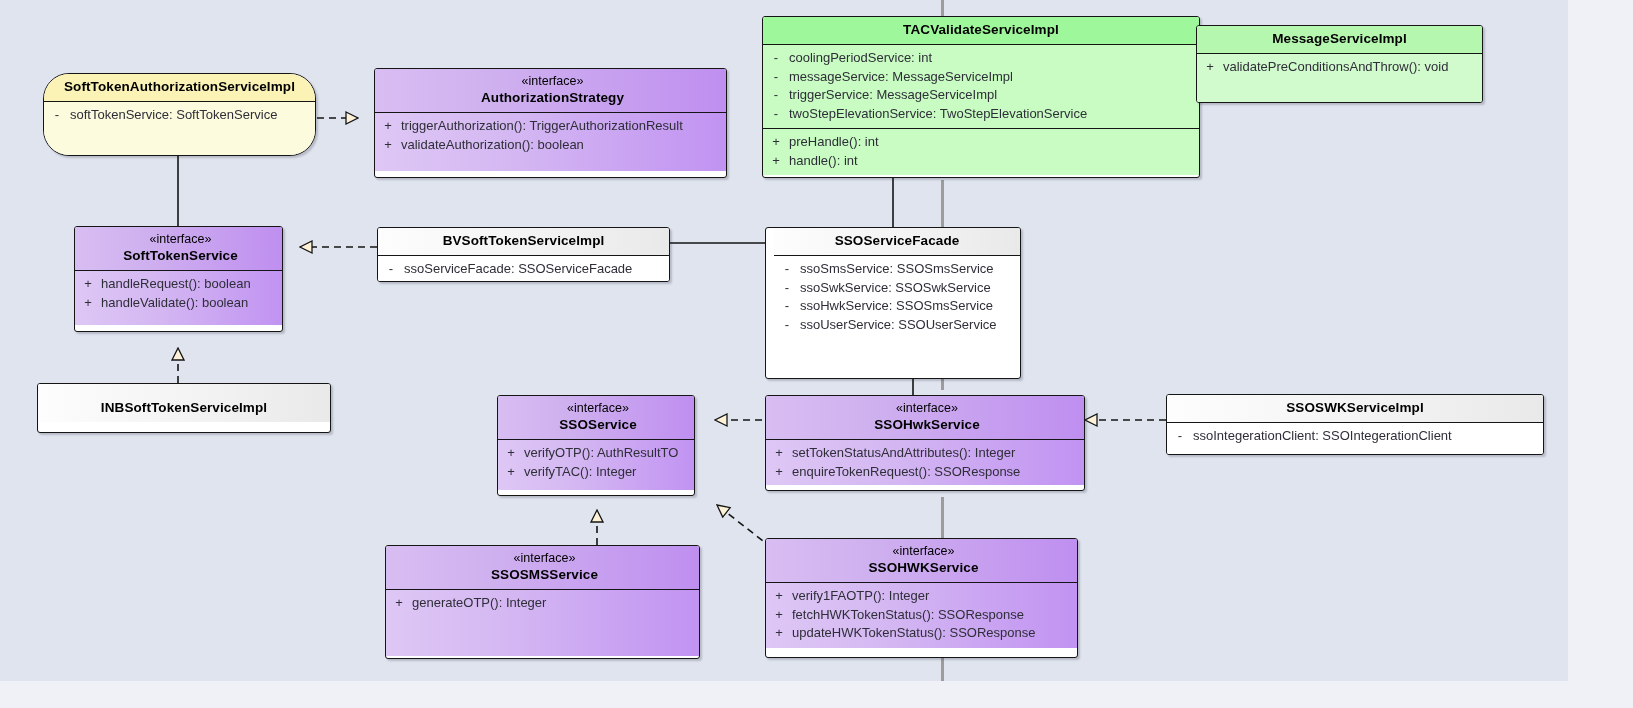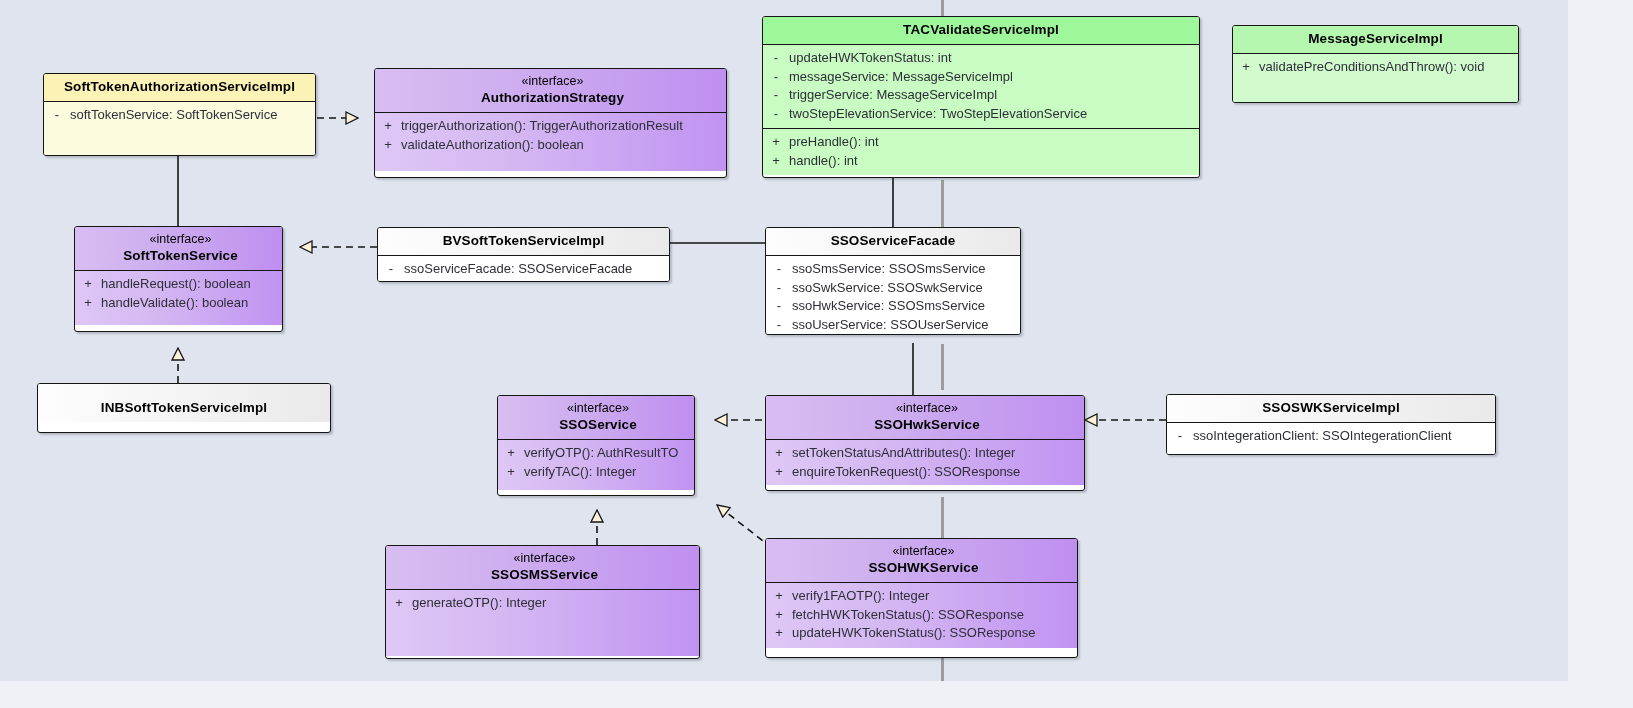--- a/index.html
+++ b/index.html
@@ -143,21 +143,21 @@
 
     <line x1="597" y1="545" x2="597" y2="510" stroke="#151515" stroke-width="1.6" stroke-dasharray="7,5" marker-end="url(#hollowTri)"></line>
 
     <line x1="772" y1="548" x2="717" y2="505" stroke="#151515" stroke-width="1.6" stroke-dasharray="7,5" marker-end="url(#hollowTri)"></line>
 
     <line x1="913" y1="343" x2="913" y2="395" stroke="#151515" stroke-width="1.6"></line>
 
     <line x1="893" y1="178" x2="893" y2="227" stroke="#151515" stroke-width="1.6"></line>
   </svg>
 
-  <div class="node p-yellow" style="left:43px; top:73px; width:273px; height:83px;">
+  <div class="node p-yellow" style="left:43px; top:73px; width:273px; height:83px;border-radius:26px;">
     <div class="hdr">
       <span class="title">SoftTokenAuthorizationServiceImpl</span>
     </div>
     <div class="sep"></div>
     <div class="compartment" style="height:54px;">
       <div class="row">
         <span class="vis">-</span>
         <span class="sig">softTokenService: SoftTokenService</span>
       </div>
     </div>
@@ -182,21 +182,21 @@
   </div>
 
   <div class="node p-green" style="left:762px; top:16px; width:438px; height:162px;">
     <div class="hdr">
       <span class="title">TACValidateServiceImpl</span>
     </div>
     <div class="sep"></div>
     <div class="compartment">
       <div class="row">
         <span class="vis">-</span>
-        <span class="sig">updateHWKTokenStatus: int</span>
+        <span class="sig">coolingPeriodService: int</span>
       </div>
       <div class="row">
         <span class="vis">-</span>
         <span class="sig">messageService: MessageServiceImpl</span>
       </div>
       <div class="row">
         <span class="vis">-</span>
         <span class="sig">triggerService: MessageServiceImpl</span>
       </div>
       <div class="row">
@@ -210,21 +210,21 @@
         <span class="vis">+</span>
         <span class="sig">preHandle(): int</span>
       </div>
       <div class="row">
         <span class="vis">+</span>
         <span class="sig">handle(): int</span>
       </div>
     </div>
   </div>
 
-  <div class="node p-lgreen" style="left:1196px; top:25px; width:287px; height:78px;margin-left:36px;">
+  <div class="node p-lgreen" style="left:1196px; top:25px; width:287px; height:78px;">
     <div class="hdr">
       <span class="title">MessageServiceImpl</span>
     </div>
     <div class="sep"></div>
     <div class="compartment" style="height:48px;">
       <div class="row">
         <span class="vis">+</span>
         <span class="sig">validatePreConditionsAndThrow(): void</span>
       </div>
     </div>
@@ -254,21 +254,21 @@
     </div>
     <div class="sep"></div>
     <div class="compartment" style="height:29px;">
       <div class="row">
         <span class="vis">-</span>
         <span class="sig">ssoServiceFacade: SSOServiceFacade</span>
       </div>
     </div>
   </div>
 
-  <div class="node p-white" style="left:765px; top:227px; width:256px; height:108px;">
+  <div class="node p-white" style="left:765px; top:227px; width:256px; height:152px;padding-left:8px;">
     <div class="hdr">
       <span class="title">SSOServiceFacade</span>
     </div>
     <div class="sep"></div>
     <div class="compartment">
       <div class="row">
         <span class="vis">-</span>
         <span class="sig">ssoSmsService: SSOSmsService</span>
       </div>
       <div class="row">
@@ -321,21 +321,21 @@
         <span class="vis">+</span>
         <span class="sig">setTokenStatusAndAttributes(): Integer</span>
       </div>
       <div class="row">
         <span class="vis">+</span>
         <span class="sig">enquireTokenRequest(): SSOResponse</span>
       </div>
     </div>
   </div>
 
-  <div class="node p-white" style="left:1166px; top:394px; width:330px; height:61px;">
+  <div class="node p-white" style="left:1166px; top:394px; width:378px; height:61px;">
     <div class="hdr">
       <span class="title">SSOSWKServiceImpl</span>
     </div>
     <div class="sep"></div>
     <div class="compartment" style="height:31px;">
       <div class="row">
         <span class="vis">-</span>
         <span class="sig">ssoIntegerationClient: SSOIntegerationClient</span>
       </div>
     </div>

